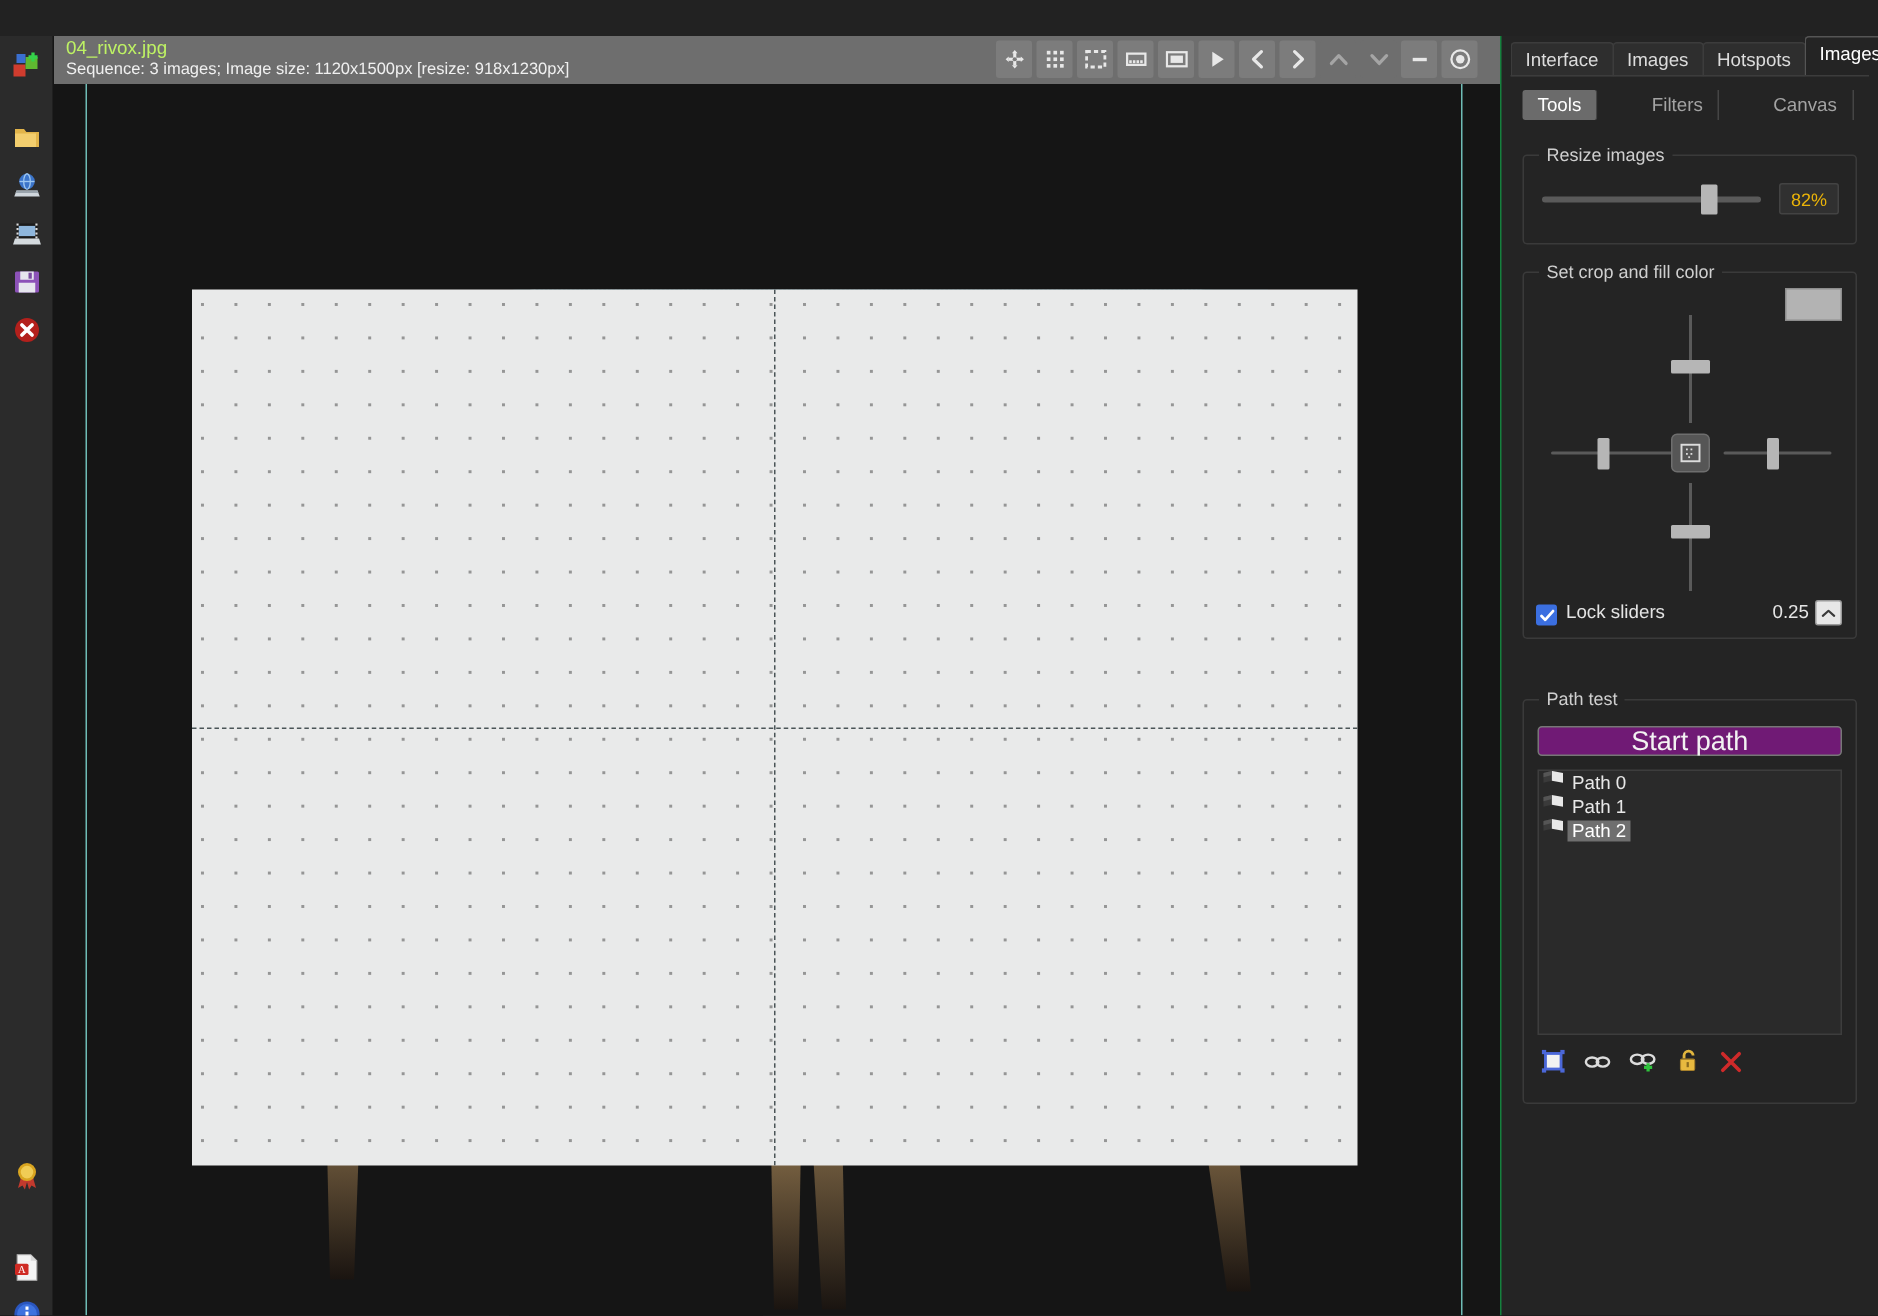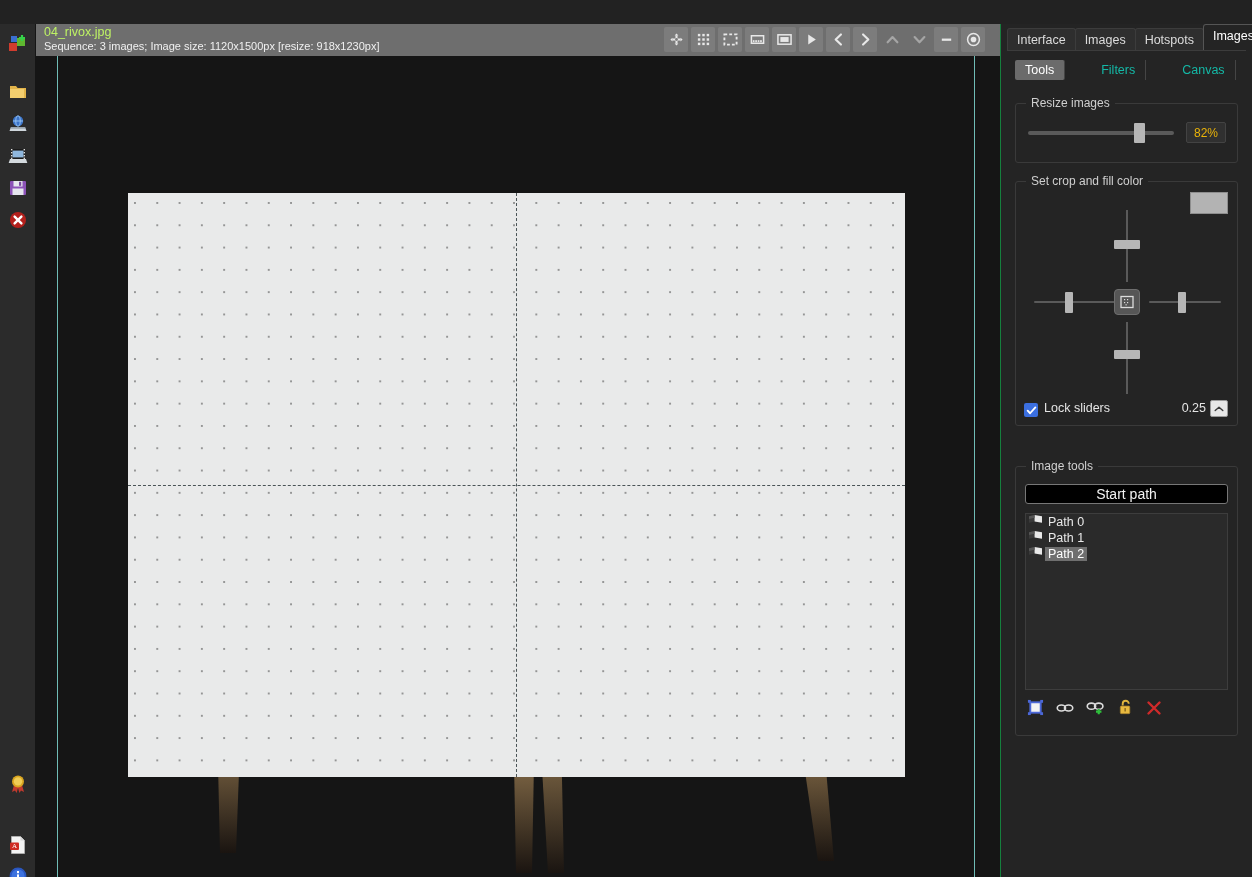--- a/index.html
+++ b/index.html
@@ -127,21 +127,21 @@
     border-color: #555; border-bottom: 1px solid #242424;
   }
   .tabbody {
     position: absolute; left: 6px; top: 26px; right: 6px; bottom: 6px;
     border-top: 1px solid #3c3c3c;
   }
   .subtabrow {
     position: absolute; left: 8px; top: 9px; display: flex; gap: 26px;
   }
   .subtab {
-    padding: 3px 10px; font-size: 12.5px; color: #14b8a6;
+    padding: 3px 10px; font-size: 12.5px; color: #a3a3a3;
     border-right: 1px solid #454545; cursor: pointer;
   }
   .subtab.active { background: #6b6b6b; color: #fff; border-radius: 2px; }
 
   .group {
     position: absolute; left: 8px; right: 8px;
     border: 1px solid #3a3a3a; border-radius: 3px;
   }
   .group > .glabel {
     position: absolute; left: 10px; top: -8px;
@@ -179,22 +179,22 @@
     cursor: pointer;
   }
   .cb-label { position: absolute; font-size: 12.5px; color: #e4e4e4; }
   .stepper {
     position: absolute; width: 18px; height: 17px; background: #e7e7e7;
     border: 1px solid #9a9a9a; border-radius: 2px;
     display: flex; align-items: center; justify-content: center; cursor: pointer;
   }
 
   .bigbtn {
-    position: absolute; background: #000000; border: 1px solid #777;
-    border-radius: 3px; color: #f2f2f2; font-size: 14px;
+    position: absolute; background: #701a75; border: 1px solid #777;
+    border-radius: 3px; color: #f2f2f2; font-size: 18px;
     display: flex; align-items: center; justify-content: center; cursor: pointer;
   }
   .listbox {
     position: absolute; background: #2a2a2a; border: 1px solid #3d3d3d;
     overflow: hidden;
   }
   .li {
     display: flex; align-items: center; gap: 2px; height: 16px;
     padding-left: 2px; cursor: pointer;
   }
@@ -566,21 +566,21 @@
         <span class="cb-label" style="left:28px; top:219px;">Lock sliders</span>
         <span class="cb-label" style="right:31px; top:219px;">0.25</span>
         <div class="stepper" style="right:9px; top:218px;">
           <svg width="10" height="8" viewBox="0 0 10 8">
             <path d="M1.2 5.6L5 2.2l3.8 3.4" fill="none" stroke="#3a3a3a" stroke-width="1.4" stroke-linecap="round" stroke-linejoin="round"></path>
           </svg>
         </div>
       </div>
 
       <div class="group" id="grp-path">
-        <span class="glabel">Image tools</span>
+        <span class="glabel">Path test</span>
 
         <div class="bigbtn" style="left:9px; right:9px; top:17px; height:20px;">Start path</div>
 
         <div class="listbox" style="left:9px; right:9px; top:46px; height:177px;">
           <div class="li">
             <span>
               <svg width="15" height="13" viewBox="0 0 16 14">
                 <path d="M1 2.5 L7 1 L7 8 L1 9.5 Z" fill="#3a3a3a"></path>
                 <path d="M7 1 L15 2.5 L15 9.5 L7 8 Z" fill="#e8e8e8"></path>
                 <path d="M1 2.5 L7 1 L7 4 L1 5.5 Z" fill="#555"></path>

